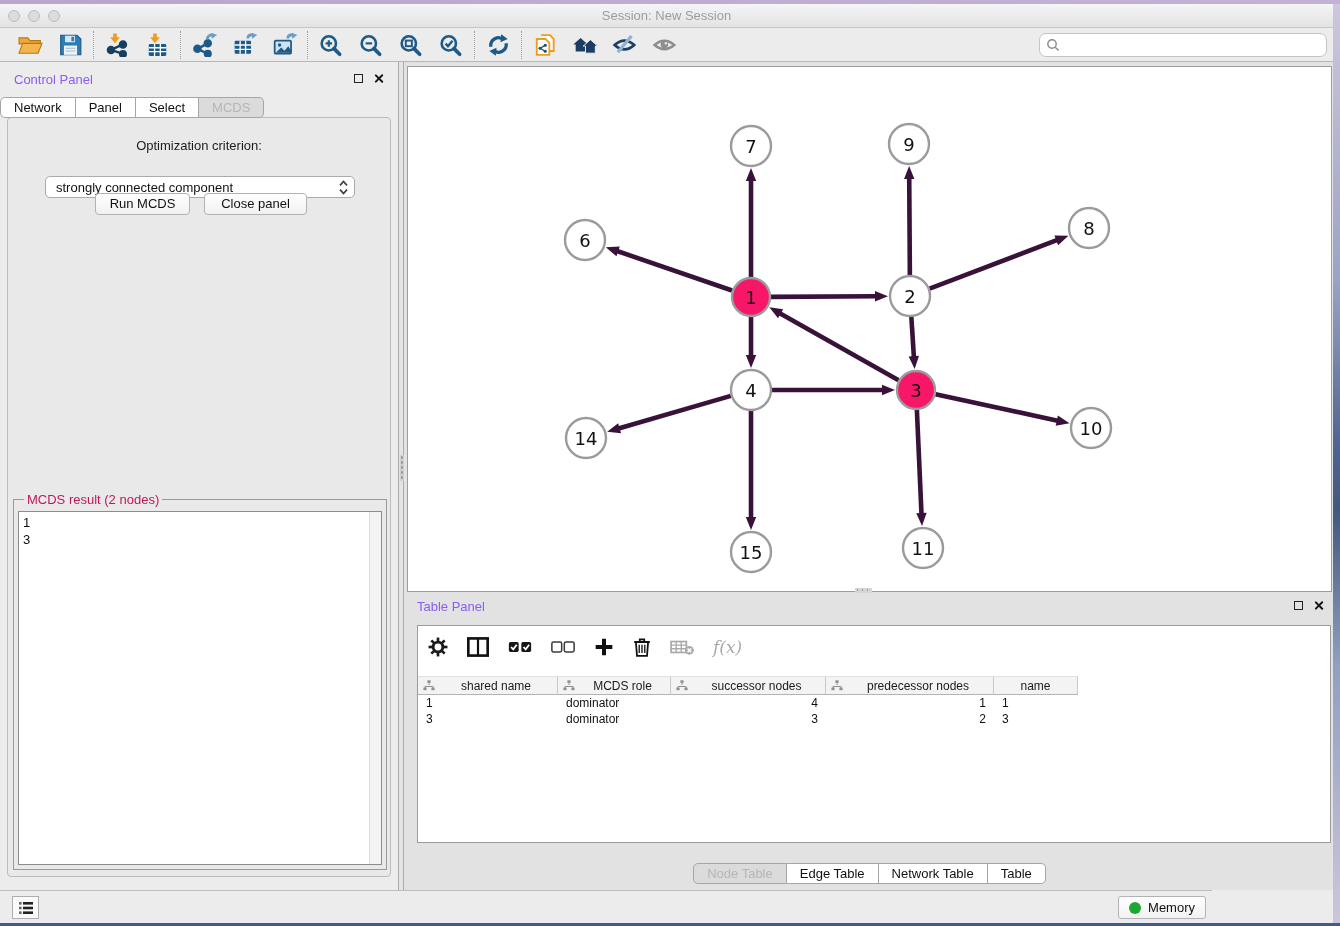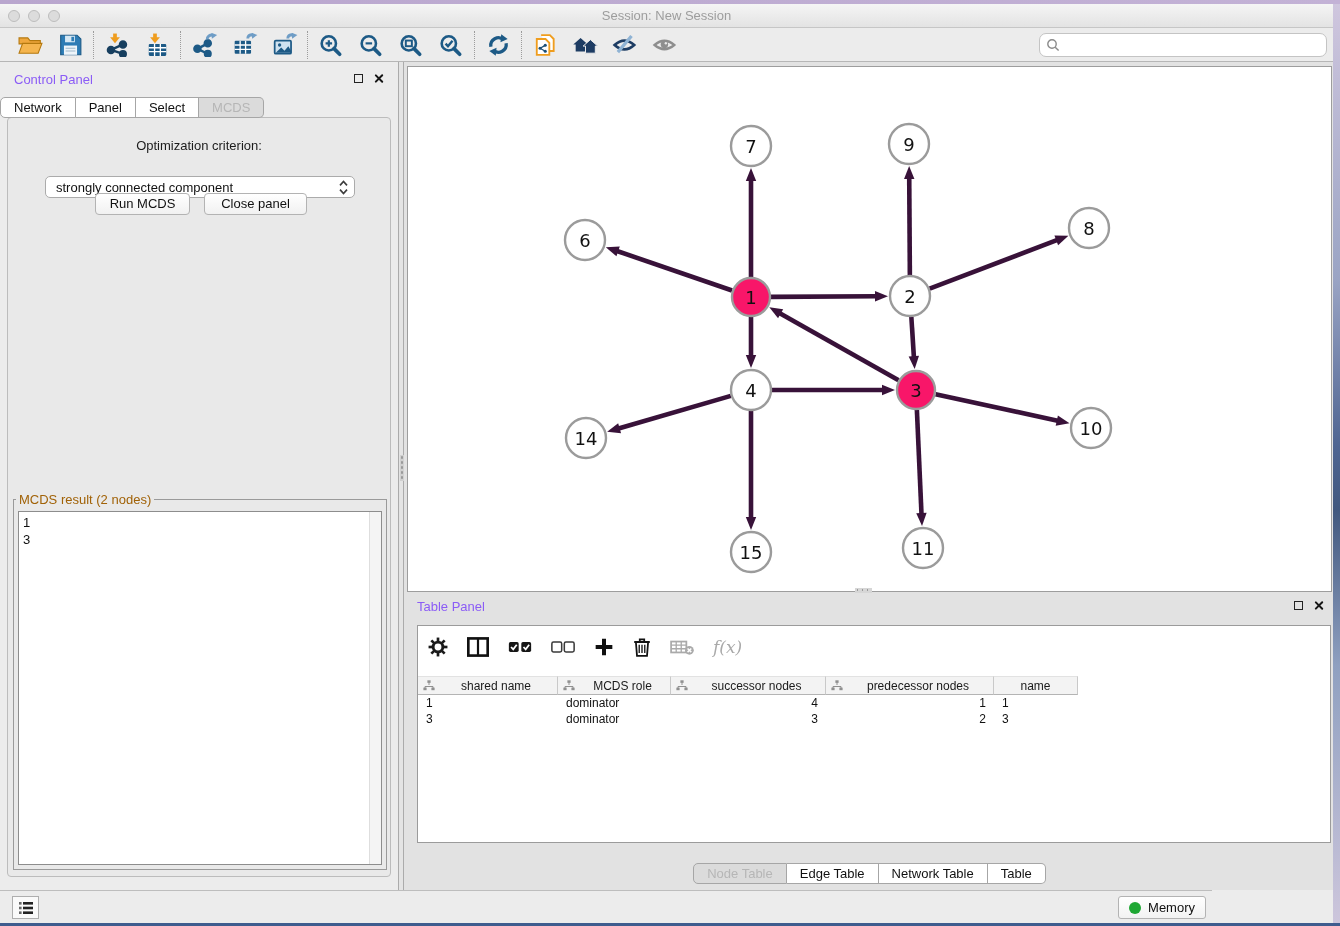--- a/index.html
+++ b/index.html
@@ -58,21 +58,21 @@
   .dropdown { position:absolute; left:37px; top:58px; width:310px; height:22px; background:#fff;
     border:1px solid #ababab; border-radius:5px; display:flex; align-items:center; padding:0 6px 0 10px; }
   .dropdown .val { flex:1; font-size:13px; color:#111; }
   .btn { position:absolute; height:22px; background:linear-gradient(#ffffff,#f1f1f1); border:1px solid #b3b3b3;
     border-radius:4px; font-size:13px; color:#111; text-align:center; line-height:20px; }
   .btn-run { left:87px; top:75px; width:95px; }
   .btn-close { left:196px; top:75px; width:103px; }
 
   fieldset.result { position:absolute; left:5px; top:374px; width:374px; height:378px;
     border:1px solid #9a9a9a; background:transparent; }
-  fieldset.result legend { font-size:13px; color:#a16207; margin-left:2px; padding:0 3px; }
+  fieldset.result legend { font-size:13px; color:#be185d; margin-left:10px; padding:0 3px; }
   .result-inner { position:absolute; left:4px; right:4px; top:4px; bottom:4px; background:#fff; border:1px solid #8d8d8d; }
   .result-text { position:absolute; left:4px; top:2px; right:16px; bottom:2px; font-size:13px; line-height:17px;
     color:#111; white-space:pre; overflow:hidden; }
   .scroll-track { position:absolute; right:0; top:0; bottom:0; width:12px; background:#f4f4f4; border-left:1px solid #dedede; }
 
   
   .vdivider { position:absolute; left:398px; top:62px; width:6px; height:828px; background:#e4e4e4;
     border-left:1px solid #ababab; border-right:1px solid #ababab; }
   .vdivider .grip { position:absolute; left:0.5px; top:393px; width:4px; height:26px; background:#d0d0d0;
     background-image:radial-gradient(#9a9a9a 0.9px, transparent 1.1px); background-size:4px 5px; }

